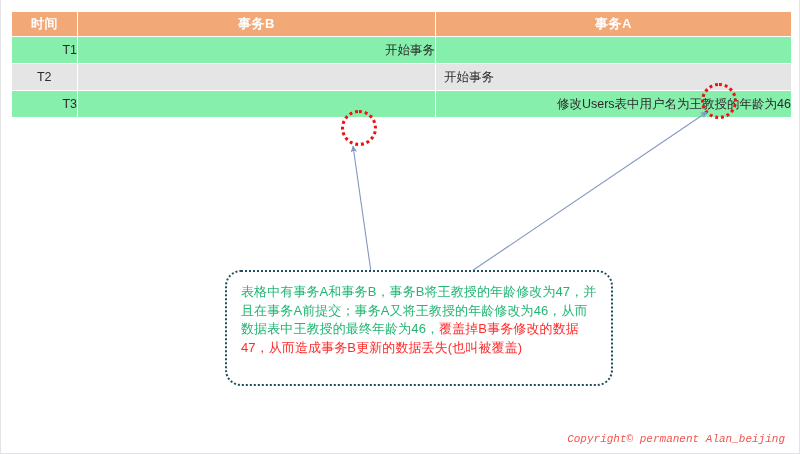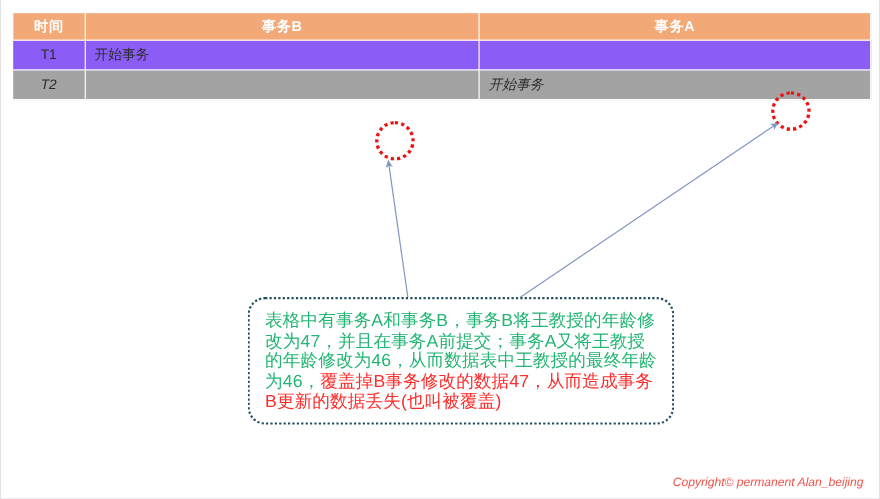--- a/index.html
+++ b/index.html
@@ -58,22 +58,22 @@
     padding: 0 0 0 8px;
     border-right: 1px solid #ffffff;
     border-bottom: 1px solid #ffffff;
     vertical-align: middle;
     white-space: nowrap;
   }
   #txn-table td.time-cell {
     text-align: center;
     padding: 0;
   }
-  #txn-table tr.row-dark td { background: #8b5cf6; }
-  #txn-table tr.row-light td { background: #a3a3a3; font-style: italic; }
+  #txn-table tr.row-dark td { background: #86efac; text-align: right; }
+  #txn-table tr.row-light td { background: #e5e5e5; }
 
   
   .hl-circle {
     position: absolute;
     border: 3px dotted #ee1111;
     border-radius: 50%;
     box-sizing: border-box;
     pointer-events: none;
   }
   #circle-47 {
@@ -104,39 +104,39 @@
     top: 270px;
     width: 388px;
     height: 116px;
     box-sizing: border-box;
     border: 2px dotted #1f4e5f;
     border-radius: 16px;
     background: #ffffff;
     padding: 11px 12px 0 14px;
   }
   #note-text {
-    font-size: 16px;
+    font-size: 13px;
     line-height: 18.5px;
     color: #22b573;
     white-space: pre-wrap;
     letter-spacing: 0.1px;
   }
   #note-text .red {
     color: #ff2a2a;
   }
 
   
   #copyright {
     position: absolute;
     right: 14px;
     bottom: 8px;
     font-size: 11px;
     font-style: italic;
     color: #f0544c;
-    font-family: Liberation Sans, sans-serif;
+    font-family: Liberation Mono, monospace;
     white-space: nowrap;
   }
 </style>
 </head>
 <body>
 
 <div id="canvas">
 
   <table id="txn-table">
     <colgroup>
@@ -155,20 +155,25 @@
       <tr class="row-dark">
         <td class="time-cell">T1</td>
         <td>开始事务</td>
         <td></td>
       </tr>
       <tr class="row-light">
         <td class="time-cell">T2</td>
         <td></td>
         <td>开始事务</td>
       </tr>
+      <tr class="row-dark">
+        <td class="time-cell">T3</td>
+        <td></td>
+        <td>修改Users表中用户名为王教授的年龄为46</td>
+      </tr>
     </tbody>
   </table>
 
   <div id="circle-47" class="hl-circle"></div>
   <div id="circle-46" class="hl-circle"></div>
 
   <svg id="arrow-layer" viewBox="0 0 800 454">
     <defs>
       <marker id="ah" markerWidth="7" markerHeight="7" refX="5.6" refY="3" orient="auto">
         <path d="M0,0 L6,3 L0,6 L1.4,3 z" fill="#8496c4"></path>

